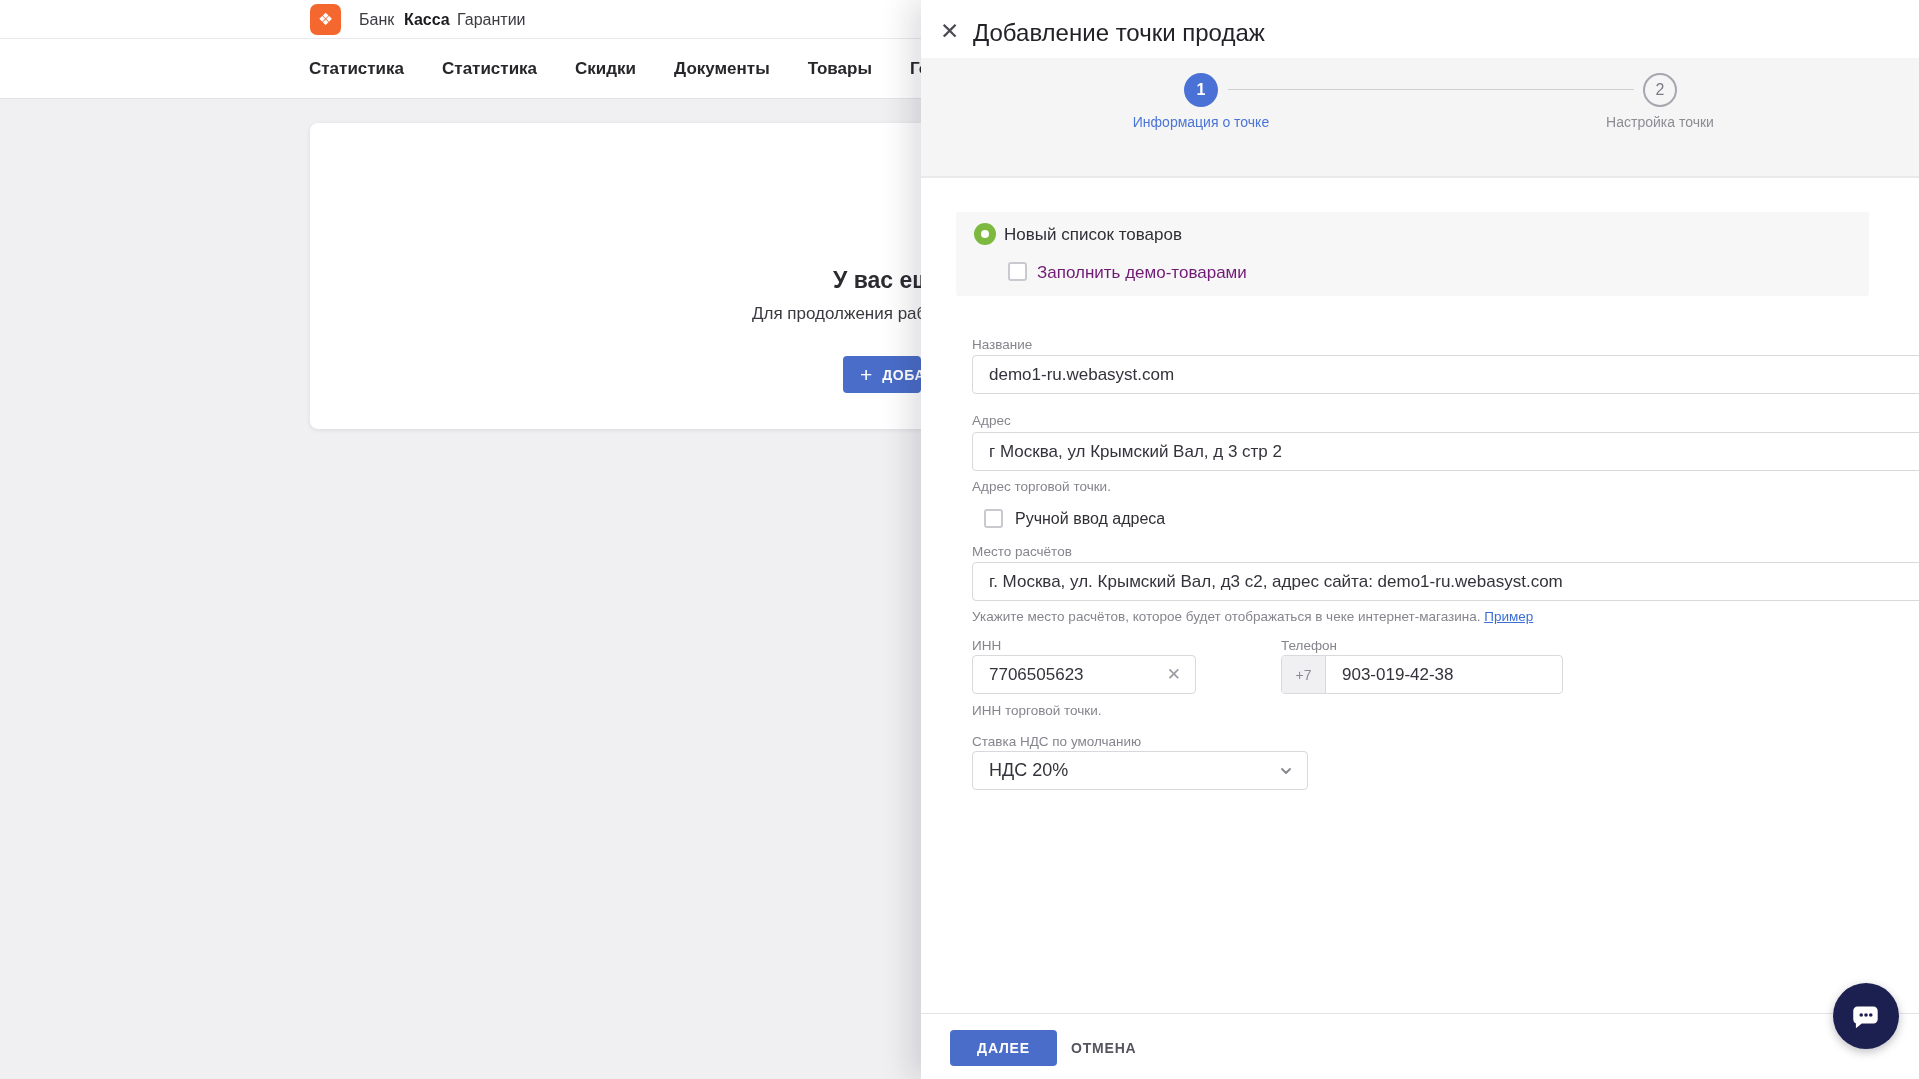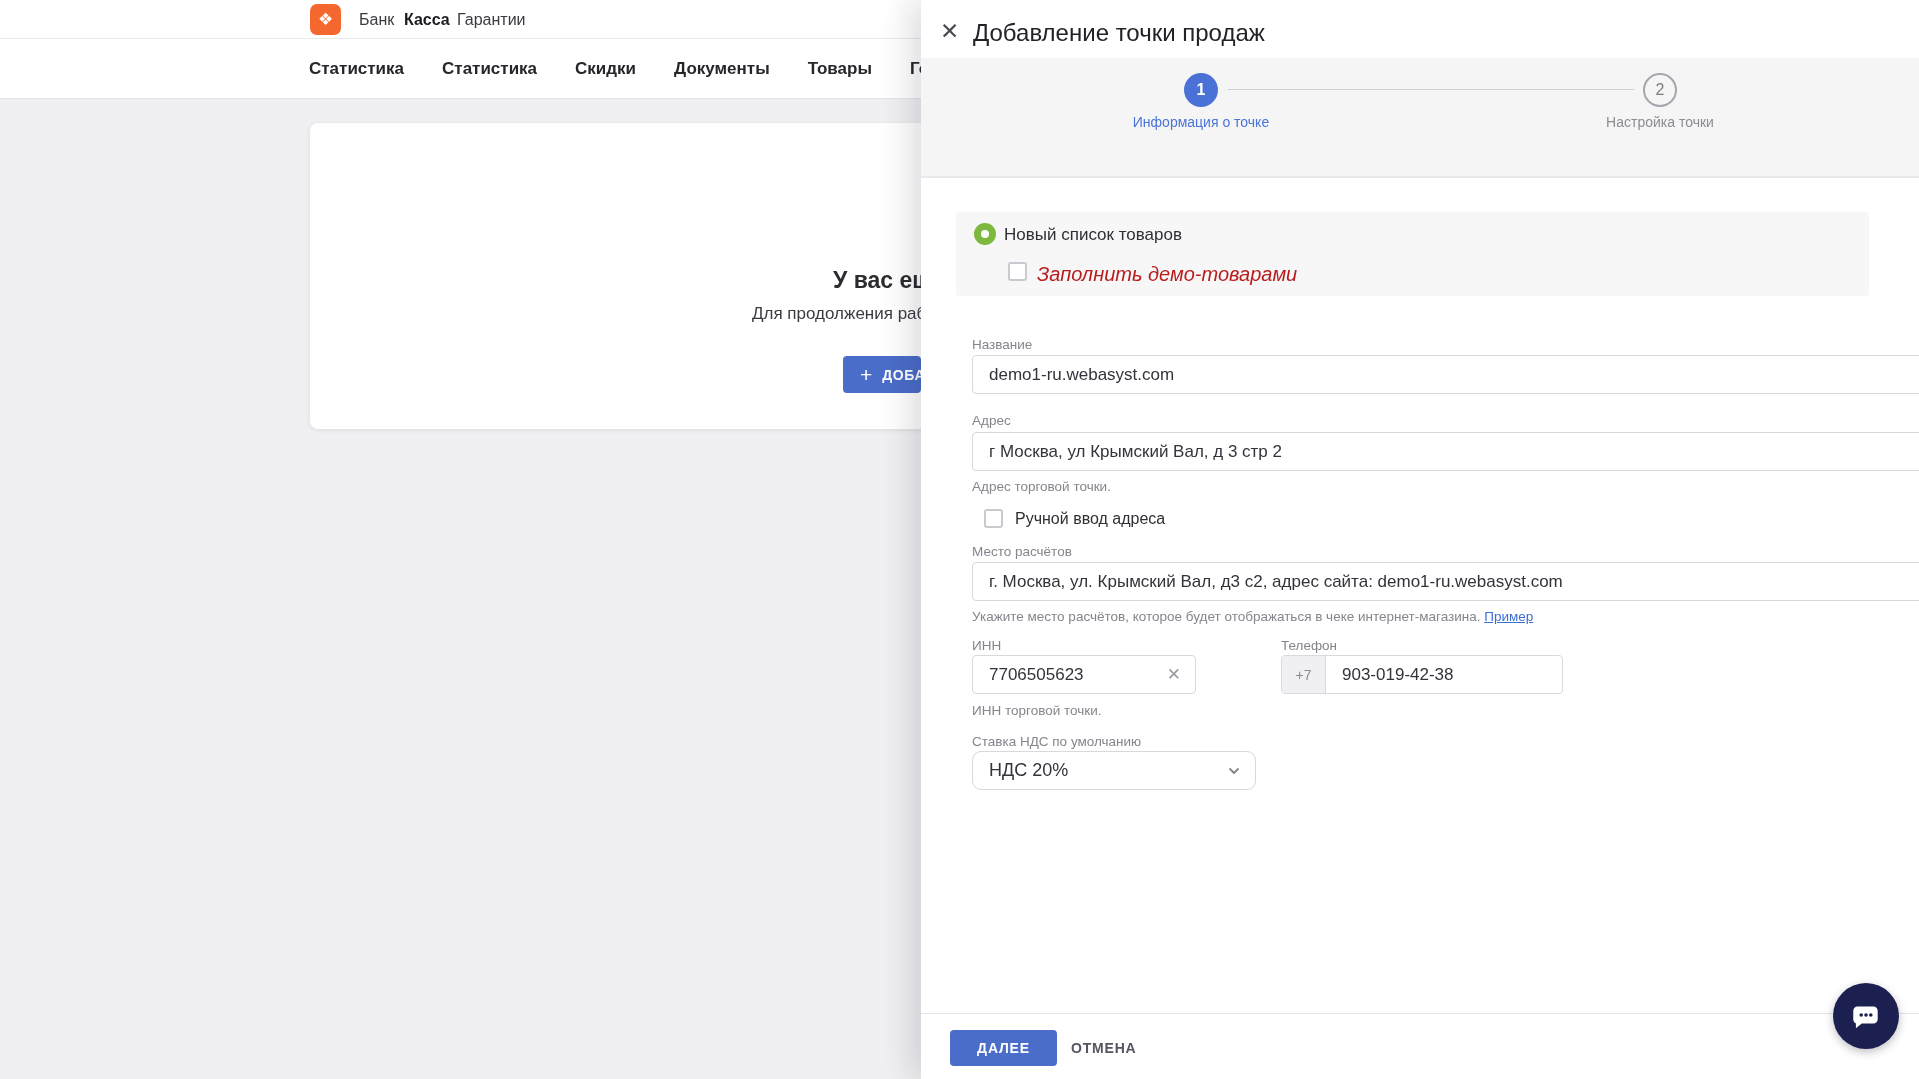--- a/index.html
+++ b/index.html
@@ -43,21 +43,21 @@
   .step-line { position:absolute; left:307px; top:31px; width:406px; height:1px; background:#cfcfd4; }
   .step-label { position:absolute; top:56px; width:260px; text-align:center; font-size:14px; }
   .sl1 { left:150px; color:#4a74d8; } .sl2 { left:609px; color:#8c8c93; }
 
   .radio-section { position:absolute; left:35px; top:212px; width:913px; height:84px; background:#f7f7f8; border-radius:3px; }
   .radio { position:absolute; left:18px; top:11px; width:22px; height:22px; border-radius:50%; background:#7cb93e; cursor:pointer; }
   .radio::after { content:""; position:absolute; left:7px; top:7px; width:8px; height:8px; border-radius:50%; background:#fff; }
   .radio-label { position:absolute; left:48px; top:13px; font-size:17px; color:#2f2f35; cursor:pointer; }
   .cb { width:19px; height:19px; border:2px solid #c9c9d0; border-radius:3px; background:#fff; cursor:pointer; }
   .cb-demo { position:absolute; left:52px; top:50px; }
-  .cb-demo-label { position:absolute; left:81px; top:51px; font-size:20px; color:#b91c1c; cursor:pointer;font-style:italic; }
+  .cb-demo-label { position:absolute; left:81px; top:51px; font-size:17px; color:#701a75; cursor:pointer; }
 
   .f-label { position:absolute; left:51px; font-size:13.5px; color:#85858d; }
   .f-hint  { position:absolute; left:51px; font-size:13.5px; color:#85858d; }
   .f-box { position:absolute; left:51px; width:1080px; height:39px; border:1px solid #d8d8dd; border-radius:4px;
     background:#fff; display:flex; align-items:center; padding:0 14px 0 16px; font-size:17px; color:#33333b; cursor:text; }
   .f-box .val { flex:1; white-space:nowrap; overflow:hidden; }
   .clear-x { font-size:17px; color:#9a9aa2; cursor:pointer; padding-left:8px; }
 
   .lbl-name { top:337px; }  .box-name { top:355px; }
   .lbl-addr { top:413px; }  .box-addr { top:432px; }  .hint-addr { top:479px; }
@@ -65,21 +65,21 @@
   .cb-manual-label { position:absolute; left:94px; top:510px; font-size:16px; color:#2f2f35; cursor:pointer; }
   .lbl-place { top:544px; } .box-place { top:562px; }  .hint-place { top:609px; }
   .hint-link { color:#3b6fd6; text-decoration:underline; cursor:pointer; }
   .lbl-inn { top:638px; }   .box-inn { top:655px; width:224px; } .hint-inn { top:703px; }
   .lbl-phone { left:360px; top:638px; }
   .box-phone { left:360px; top:655px; width:282px; padding:0; overflow:hidden; }
   .phone-prefix { width:44px; height:100%; background:#f0f0f2; border-right:1px solid #d8d8dd;
     display:flex; align-items:center; justify-content:center; font-size:14px; color:#8a8a92; }
   .phone-val { padding-left:16px; font-size:17px; color:#33333b; }
   .lbl-vat { top:734px; }
-  .box-vat { top:751px; width:284px; font-size:18px; cursor:pointer;border-radius:9px; }
+  .box-vat { top:751px; width:336px; font-size:18px; cursor:pointer; }
 
   .footer-line { position:absolute; left:0; top:1013px; width:100%; height:1px; background:#e4e4e8; }
   .btn-next { position:absolute; left:29px; top:1030px; width:107px; height:36px; background:#4a6dc9; border:none;
     border-radius:4px; color:#fff; font-size:14px; font-weight:700; letter-spacing:.8px;
     font-family:"Liberation Sans", sans-serif; cursor:pointer; }
   .btn-cancel { position:absolute; left:150px; top:1030px; height:36px; line-height:36px; background:none; border:none;
     font-size:14px; font-weight:700; letter-spacing:.8px; color:#55555f;
     font-family:"Liberation Sans", sans-serif; cursor:pointer; }
 
   .fab { position:absolute; left:1833px; top:983px; width:66px; height:66px; border-radius:50%;

